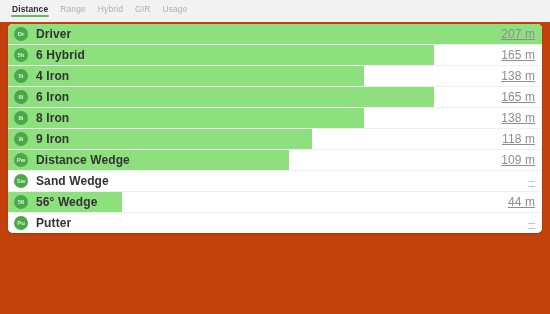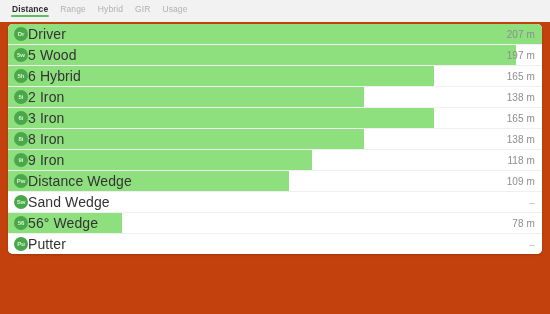--- a/index.html
+++ b/index.html
@@ -98,35 +98,36 @@
     background: #4aa84a;
     color: #d8f3d0;
     font-size: 6px;
     font-weight: bold;
     display: flex;
     align-items: center;
     justify-content: center;
     letter-spacing: -0.1px;
   }
   .club-name {
-    margin-left: 0;
-    font-size: 14px;
-    font-weight: normal;
+    margin-left: 8px;
+    font-size: 12px;
+    font-weight: bold;
     color: #333333;
     letter-spacing: 0.1px;
     white-space: nowrap;
   }
   .spacer {
     flex: 1 1 auto;
   }
   .value {
-    font-size: 10px;
+    font-size: 12px;
     color: #8d8d8d;
     white-space: nowrap;
     letter-spacing: 0.1px;
+    text-decoration: underline;
   }
   .value.empty {
     color: #bdbdbd;
   }
 </style>
 </head>
 <body>
 
 <div class="app">
 
@@ -142,51 +143,42 @@
       <div class="row">
         <div class="bar" style="width: 100%; background: rgb(142, 224, 126);"></div>
         <div class="row-content">
           <div class="badge" style="background: rgb(74, 168, 74);">Dr</div>
           <div class="club-name">Driver</div>
           <div class="spacer"></div>
           <div class="value">207 m</div>
         </div>
       </div>
       <div class="row">
-        <div class="bar" style="width: 95.2%; background: rgb(142, 224, 126);"></div>
-        <div class="row-content">
-          <div class="badge" style="background: rgb(74, 168, 74);">5w</div>
-          <div class="club-name">5 Wood</div>
-          <div class="spacer"></div>
-          <div class="value">197 m</div>
-        </div>
-      </div>
-      <div class="row">
         <div class="bar" style="width: 79.7%; background: rgb(142, 224, 126);"></div>
         <div class="row-content">
           <div class="badge" style="background: rgb(74, 168, 74);">5h</div>
           <div class="club-name">6 Hybrid</div>
           <div class="spacer"></div>
           <div class="value">165 m</div>
         </div>
       </div>
       <div class="row">
         <div class="bar" style="width: 66.7%; background: rgb(142, 224, 126);"></div>
         <div class="row-content">
           <div class="badge" style="background: rgb(74, 168, 74);">5i</div>
-          <div class="club-name">2 Iron</div>
+          <div class="club-name">4 Iron</div>
           <div class="spacer"></div>
           <div class="value">138 m</div>
         </div>
       </div>
       <div class="row">
         <div class="bar" style="width: 79.7%; background: rgb(142, 224, 126);"></div>
         <div class="row-content">
           <div class="badge" style="background: rgb(74, 168, 74);">6i</div>
-          <div class="club-name">3 Iron</div>
+          <div class="club-name">6 Iron</div>
           <div class="spacer"></div>
           <div class="value">165 m</div>
         </div>
       </div>
       <div class="row">
         <div class="bar" style="width: 66.7%; background: rgb(142, 224, 126);"></div>
         <div class="row-content">
           <div class="badge" style="background: rgb(74, 168, 74);">8i</div>
           <div class="club-name">8 Iron</div>
           <div class="spacer"></div>
@@ -218,21 +210,21 @@
           <div class="spacer"></div>
           <div class="value empty">–</div>
         </div>
       </div>
       <div class="row">
         <div class="bar" style="width: 21.3%; background: rgb(142, 224, 126);"></div>
         <div class="row-content">
           <div class="badge" style="background: rgb(74, 168, 74);">56</div>
           <div class="club-name">56° Wedge</div>
           <div class="spacer"></div>
-          <div class="value">78 m</div>
+          <div class="value">44 m</div>
         </div>
       </div>
       <div class="row">
         <div class="row-content">
           <div class="badge" style="background: rgb(74, 168, 74);">Pu</div>
           <div class="club-name">Putter</div>
           <div class="spacer"></div>
           <div class="value empty">–</div>
         </div>
       </div>

